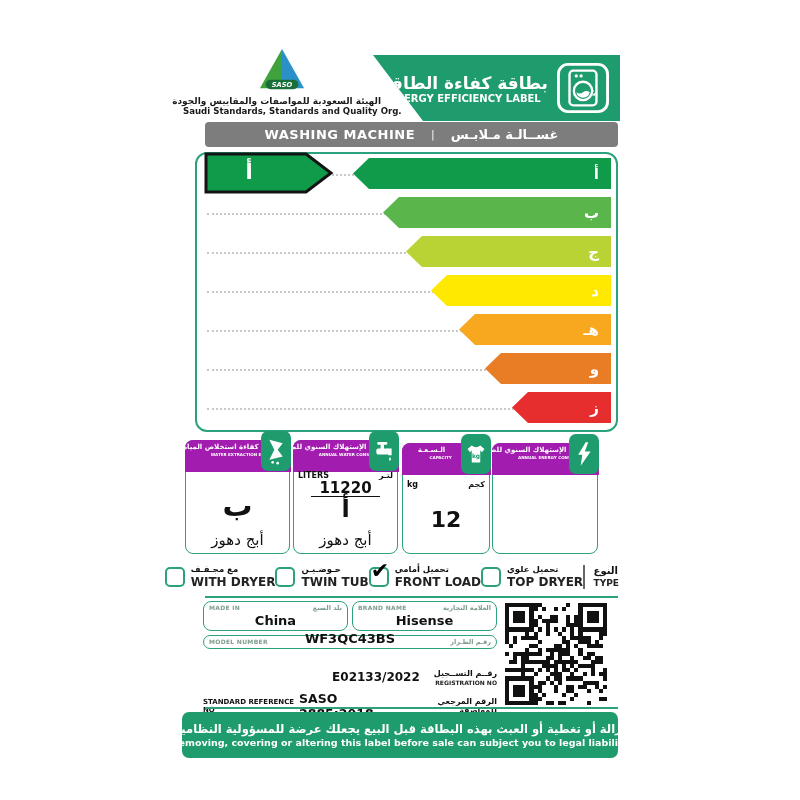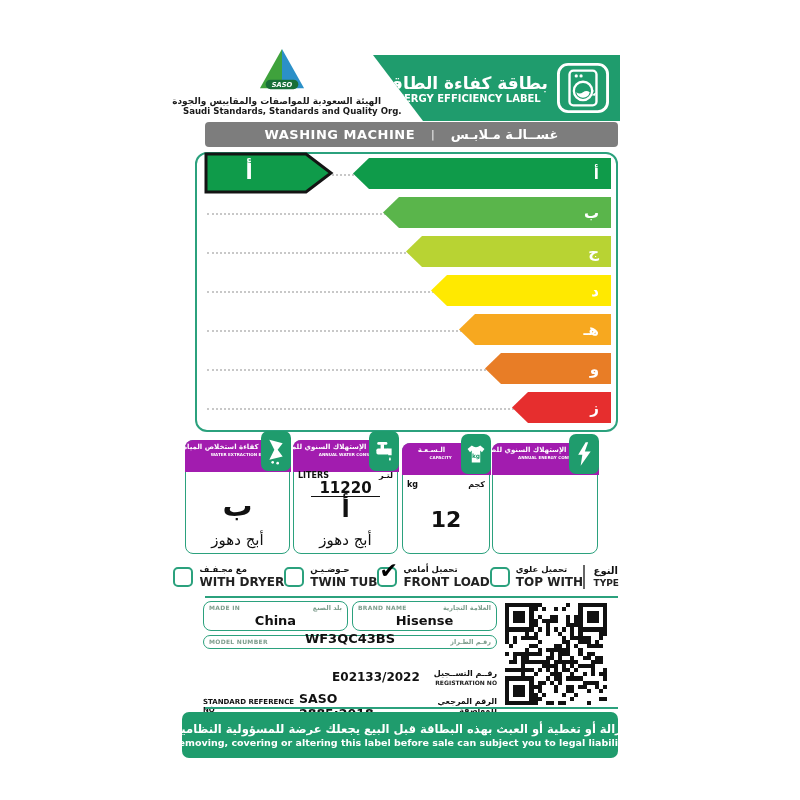--- a/index.html
+++ b/index.html
@@ -274,21 +274,21 @@
         </span>
       <span class="topt-labels">
         <span class="tl-ar">تحميل أمامي</span>
         <span class="tl-en">FRONT LOAD</span>
       </span>
     </div>
     <div class="topt">
       <span class="cbox"></span>
       <span class="topt-labels">
         <span class="tl-ar">تحميل علوي</span>
-        <span class="tl-en">TOP WITH</span>
+        <span class="tl-en">TOP DRYER</span>
       </span>
     </div>
     <div class="type-label">
       <span class="tdivider"></span>
       <span class="topt-labels">
         <span class="tl-ar">النوع</span>
         <span class="tl-en">TYPE</span>
       </span>
     </div>
   </div>

